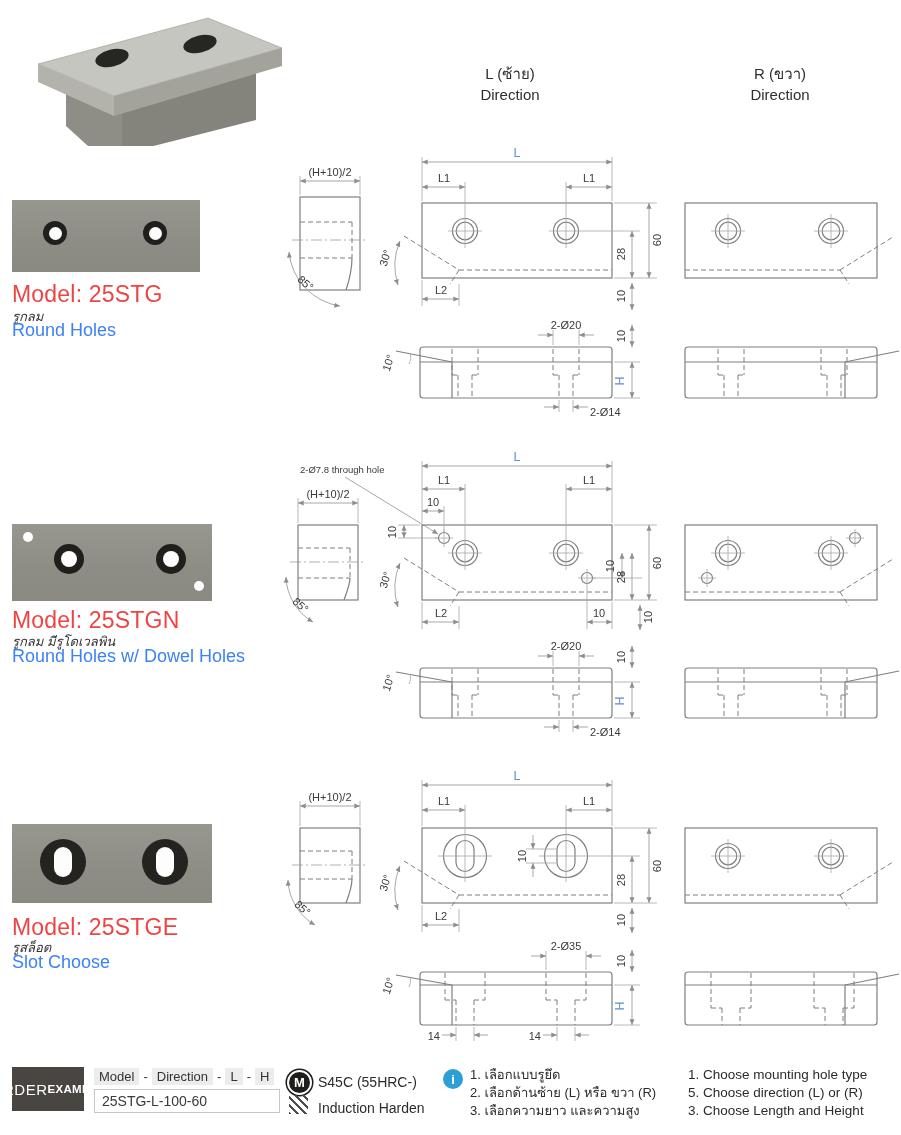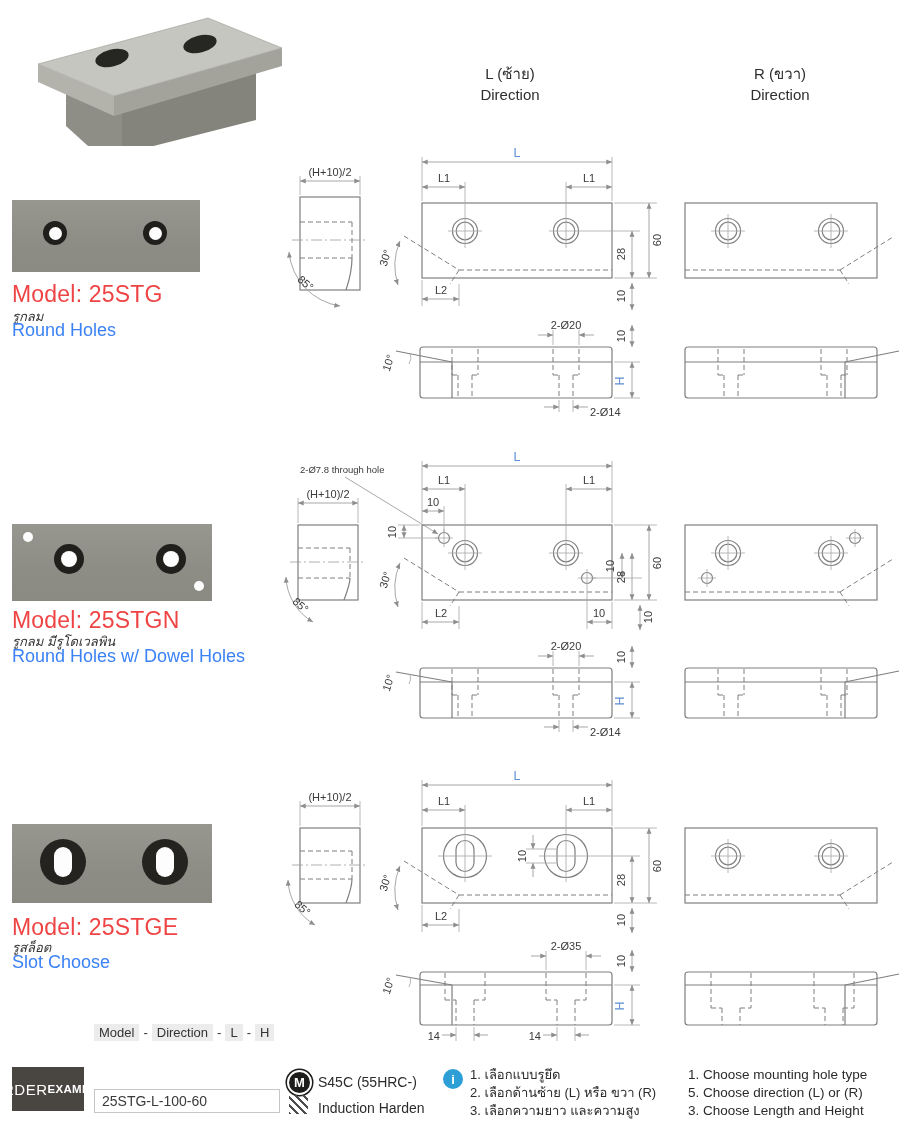--- a/index.html
+++ b/index.html
@@ -540,21 +540,21 @@
     <line x1="825" y1="1008" x2="825" y2="1025" class="dash"></line>
       <line x1="843" y1="1008" x2="843" y2="1025" class="dash"></line>
   </g>
 </svg>
 
 <div class="abs order-box" style="left:12px;top:1067px;width:72px;height:44px">
   <div class="order-t1">ORDER</div>
   <div class="order-t2">EXAMPLE</div>
 </div>
 
-<div class="abs fmt-row" style="left:94px;top:1024px">
+<div class="abs fmt-row" style="left:94px;top:1068px">
   <span class="fw">Model</span>
   <span class="fd">-</span>
   <span class="fw">Direction</span>
   <span class="fd">-</span>
   <span class="fw">L</span>
   <span class="fd">-</span>
   <span class="fw">H</span>
 </div>
 
 <div class="abs example-box" style="left:94px;top:1089px;width:177px;height:22px">25STG-L-100-60</div>

